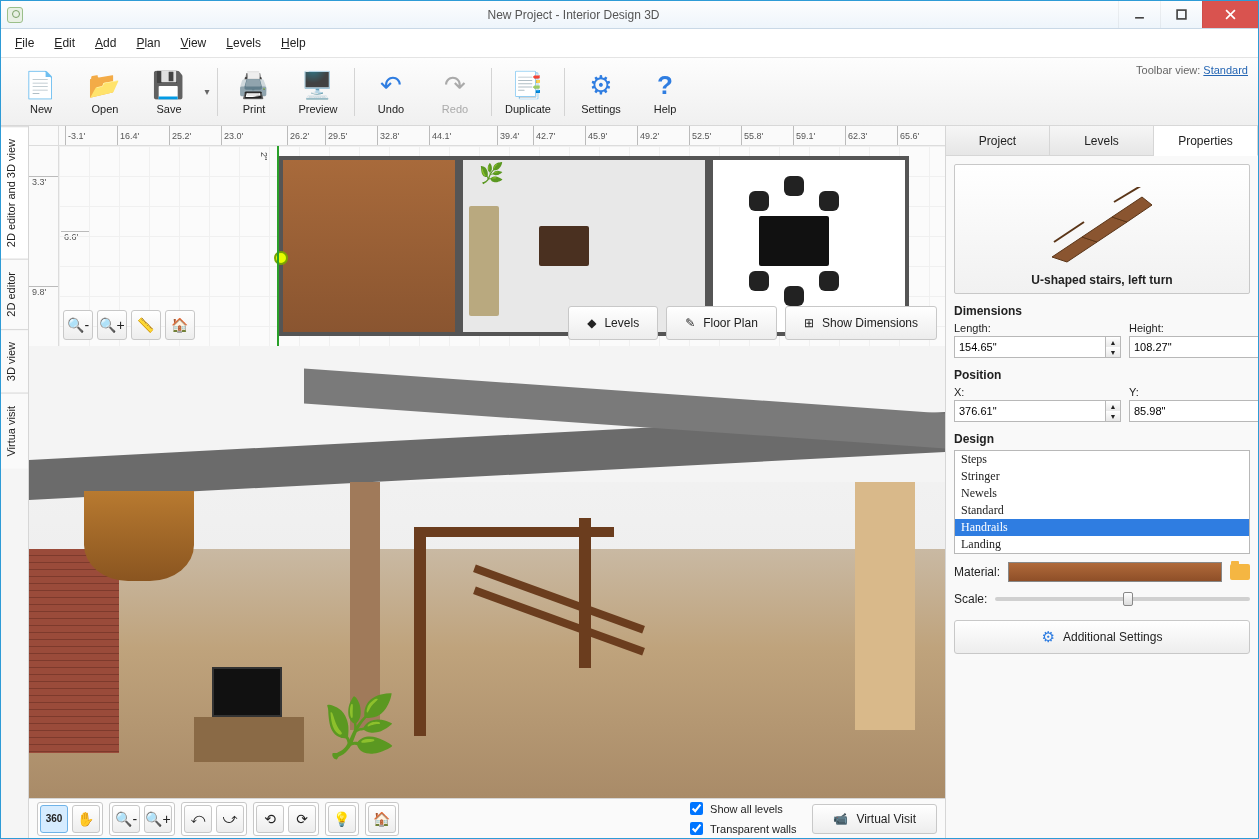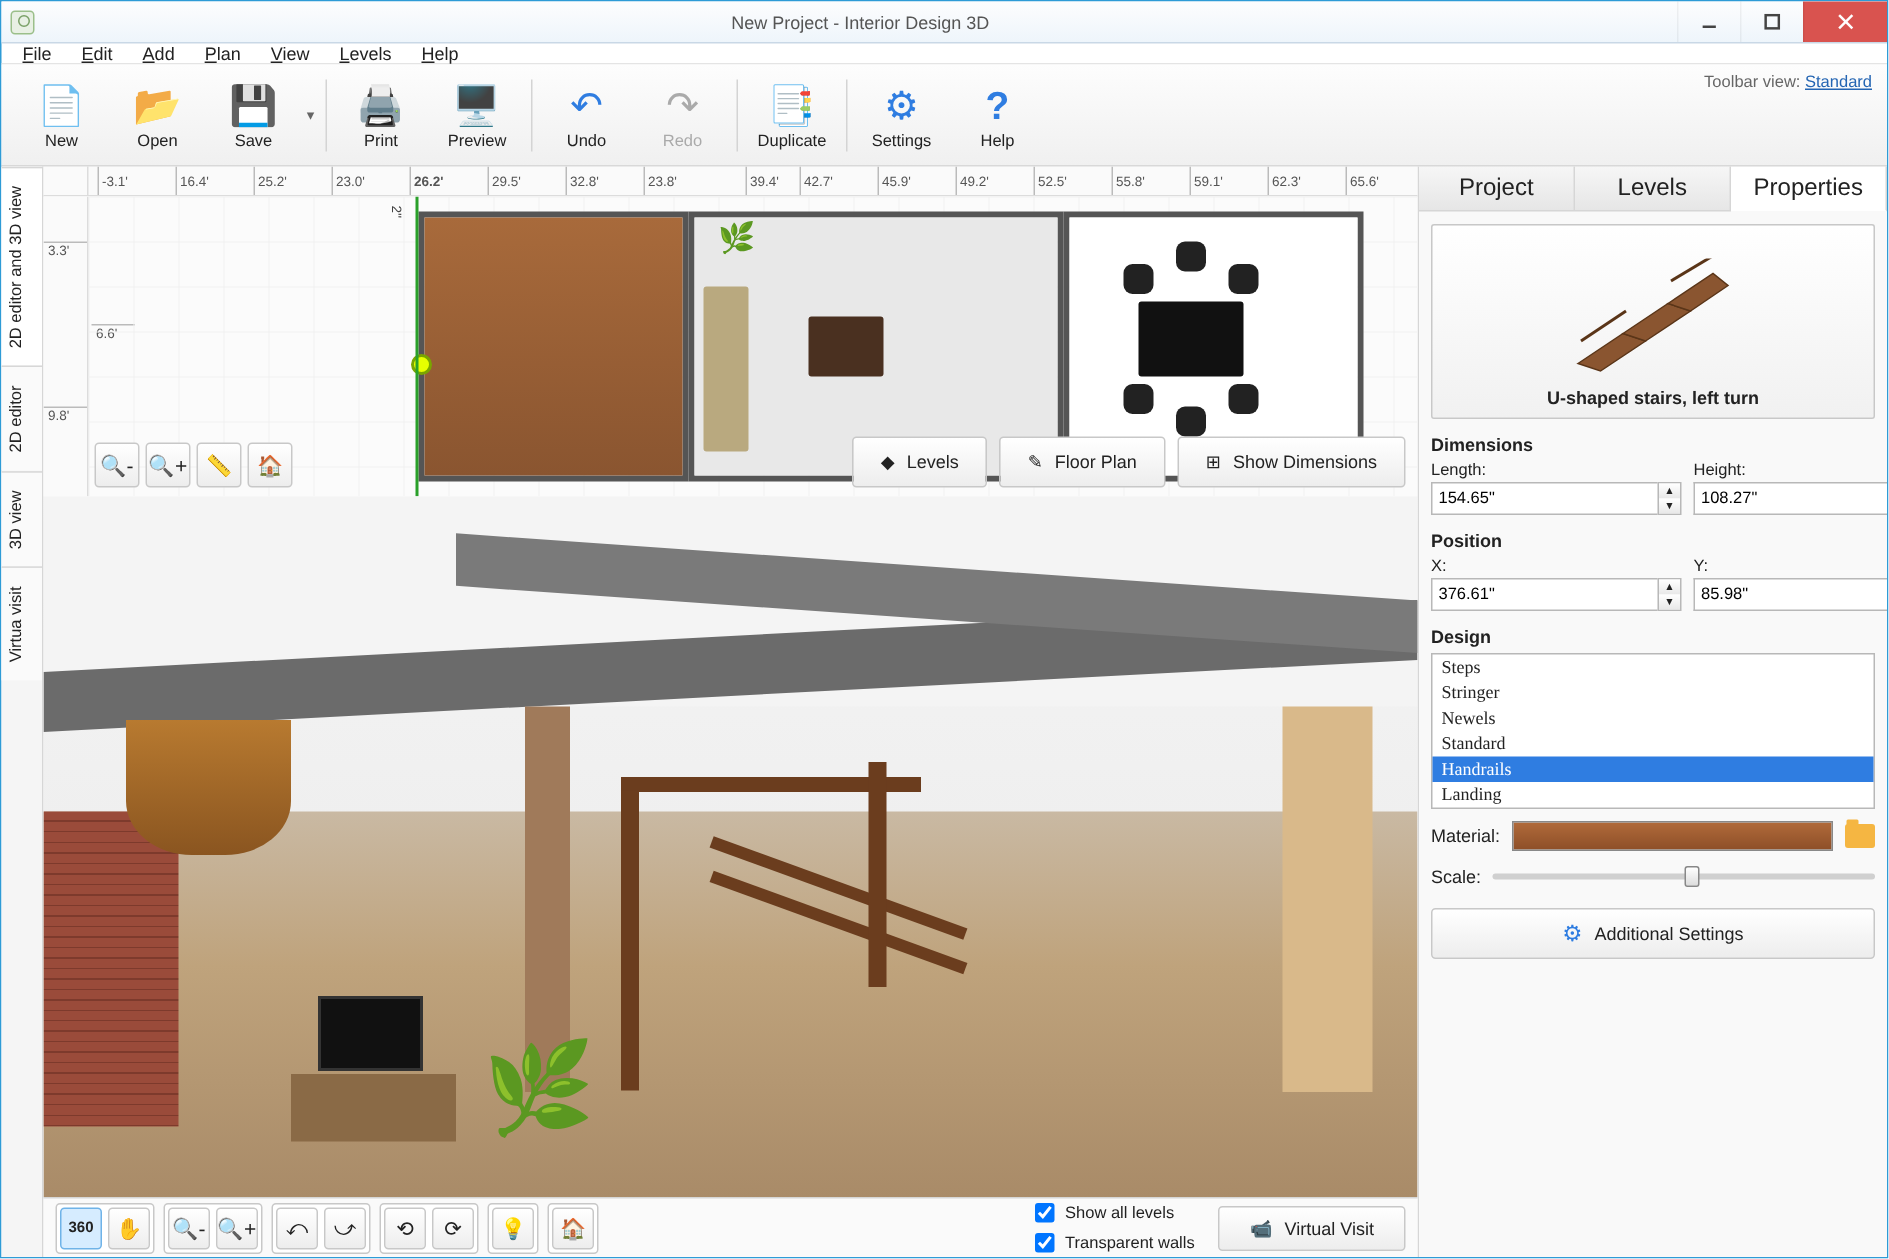--- a/index.html
+++ b/index.html
@@ -8,21 +8,21 @@
   
   .titlebar { height: 28px; background: linear-gradient(#fdfdfe,#eef5fb); display:flex; align-items:center; position:relative; border-bottom:1px solid #c9d8e6;}
   .titlebar .app-icon { width:16px; height:16px; margin:0 6px; background:#e8f0e4; border:1px solid #9bbf8a; border-radius:3px; position:relative;}
   .titlebar .app-icon::after{content:"";position:absolute;top:2px;left:4px;width:6px;height:6px;border:1px solid #7aa067;border-radius:50%;}
   .titlebar .title { flex:1; text-align:center; color:#555; font-size:12px; }
   .win-controls { display:flex; height:100%; }
   .win-btn { width:42px; display:flex; align-items:center; justify-content:center; border-left:1px solid rgba(0,0,0,0.05);}
   .win-close { background:#d9534f; color:#fff; width:56px;}
   .win-btn svg{width:11px;height:11px;}
   
-  .menubar { height:14px; display:flex; align-items:center; padding:0 6px; gap:4px; border-bottom:1px solid #e4e4e4;}
+  .menubar { height:29px; display:flex; align-items:center; padding:0 6px; gap:4px; border-bottom:1px solid #e4e4e4;}
   .menubar .menu-item { padding:2px 8px; font-size:12px; cursor:default;}
   .menubar .menu-item span{text-decoration:underline;}
   
   .toolbar { height:68px; background:linear-gradient(#fdfdfd,#f0f0f0); border-bottom:1px solid #d8d8d8; display:flex; align-items:center; padding:4px 8px; position:relative;}
   .tool-btn { display:flex; flex-direction:column; align-items:center; justify-content:center; width:64px; height:60px; border-radius:3px; cursor:default;}
   .tool-btn .ico { font-size:26px; height:34px; display:flex; align-items:center; justify-content:center;}
   .tool-btn .lbl { font-size:11px; }
   .tool-sep { width:1px; height:48px; background:#d4d4d4; margin:0 4px;}
   .split-arrow{width:12px;height:60px;display:flex;align-items:center;justify-content:center;color:#666;font-size:10px;}
   .toolbar-view { position:absolute; right:10px; top:6px; font-size:11px; color:#666;}
@@ -67,21 +67,21 @@
   
   .bottombar{height:40px;border-top:1px solid #d6d6d6;background:#fafafa;display:flex;align-items:center;padding:0 8px;gap:6px;}
   .bottombar .icon-btn{width:28px;height:28px;}
   .group-box{border:1px solid #c8c8c8;border-radius:3px;padding:2px;display:flex;gap:4px;background:#fff;}
   .chk-col{margin-left:auto;display:flex;flex-direction:column;gap:1px;font-size:11px;}
   .chk-row{display:flex;align-items:center;gap:4px;}
   .virtual-btn{margin-left:10px;height:30px;padding:0 20px;border:1px solid #c8c8c8;background:linear-gradient(#fff,#ededed);border-radius:3px;display:flex;align-items:center;gap:8px;font-size:12px;}
   
   .right-panel{width:312px;display:flex;flex-direction:column;background:#f9f9f9;}
   .rtabs{height:30px;display:flex;border-bottom:1px solid #d6d6d6;background:linear-gradient(#f6f6f6,#ececec);}
-  .rtab{flex:1;display:flex;align-items:center;justify-content:center;border-right:1px solid #d6d6d6;font-size:16px;background:linear-gradient(#f6f6f6,#e6e6e6);}
+  .rtab{flex:1;display:flex;align-items:center;justify-content:center;border-right:1px solid #d6d6d6;font-size:12px;background:linear-gradient(#f6f6f6,#e6e6e6);}
   .rtab.active{background:#fff;border-bottom:1px solid #fff;margin-bottom:-1px;}
   .rbody{flex:1;overflow:auto;padding:8px;}
   .preview-box{height:130px;border:1px solid #c8c8c8;background:linear-gradient(#fff,#f1f1f1);border-radius:2px;display:flex;flex-direction:column;align-items:center;justify-content:flex-end;padding:6px;}
   .preview-stairs{width:120px;height:80px;position:relative;}
   .preview-caption{font-weight:bold;font-size:12px;margin-top:6px;}
   .section-title{font-weight:bold;margin:10px 0 4px;font-size:12px;}
   .field-row{display:flex;gap:8px;margin-bottom:6px;}
   .field{flex:1;display:flex;flex-direction:column;gap:2px;}
   .field label{font-size:11px;}
   .spin{display:flex;}
@@ -202,24 +202,24 @@
 
     <div class="center-col">
 
       <div class="ruler-row">
         <div class="ruler-corner"></div>
         <div class="ruler" id="hruler">
             <div class="tick" style="left: 6px;">-3.1'</div>
             <div class="tick" style="left: 58px;">16.4'</div>
             <div class="tick" style="left: 110px;">25.2'</div>
             <div class="tick" style="left: 162px;">23.0'</div>
-            <div class="tick" style="left: 214px; font-weight: bold;">26.2'</div>
+            <div class="tick" style="left: 228px;">26.2'</div>
             <div class="tick" style="left: 266px;">29.5'</div>
             <div class="tick" style="left: 318px;">32.8'</div>
-            <div class="tick" style="left: 370px;">23.8'</div>
+            <div class="tick" style="left: 370px;">44.1'</div>
             <div class="tick" style="left: 438px;">39.4'</div>
             <div class="tick" style="left: 474px;">42.7'</div>
             <div class="tick" style="left: 526px;">45.9'</div>
             <div class="tick" style="left: 578px;">49.2'</div>
             <div class="tick" style="left: 630px;">52.5'</div>
             <div class="tick" style="left: 682px;">55.8'</div>
             <div class="tick" style="left: 734px;">59.1'</div>
             <div class="tick" style="left: 786px;">62.3'</div>
             <div class="tick" style="left: 838px;">65.6'</div>
           </div>

